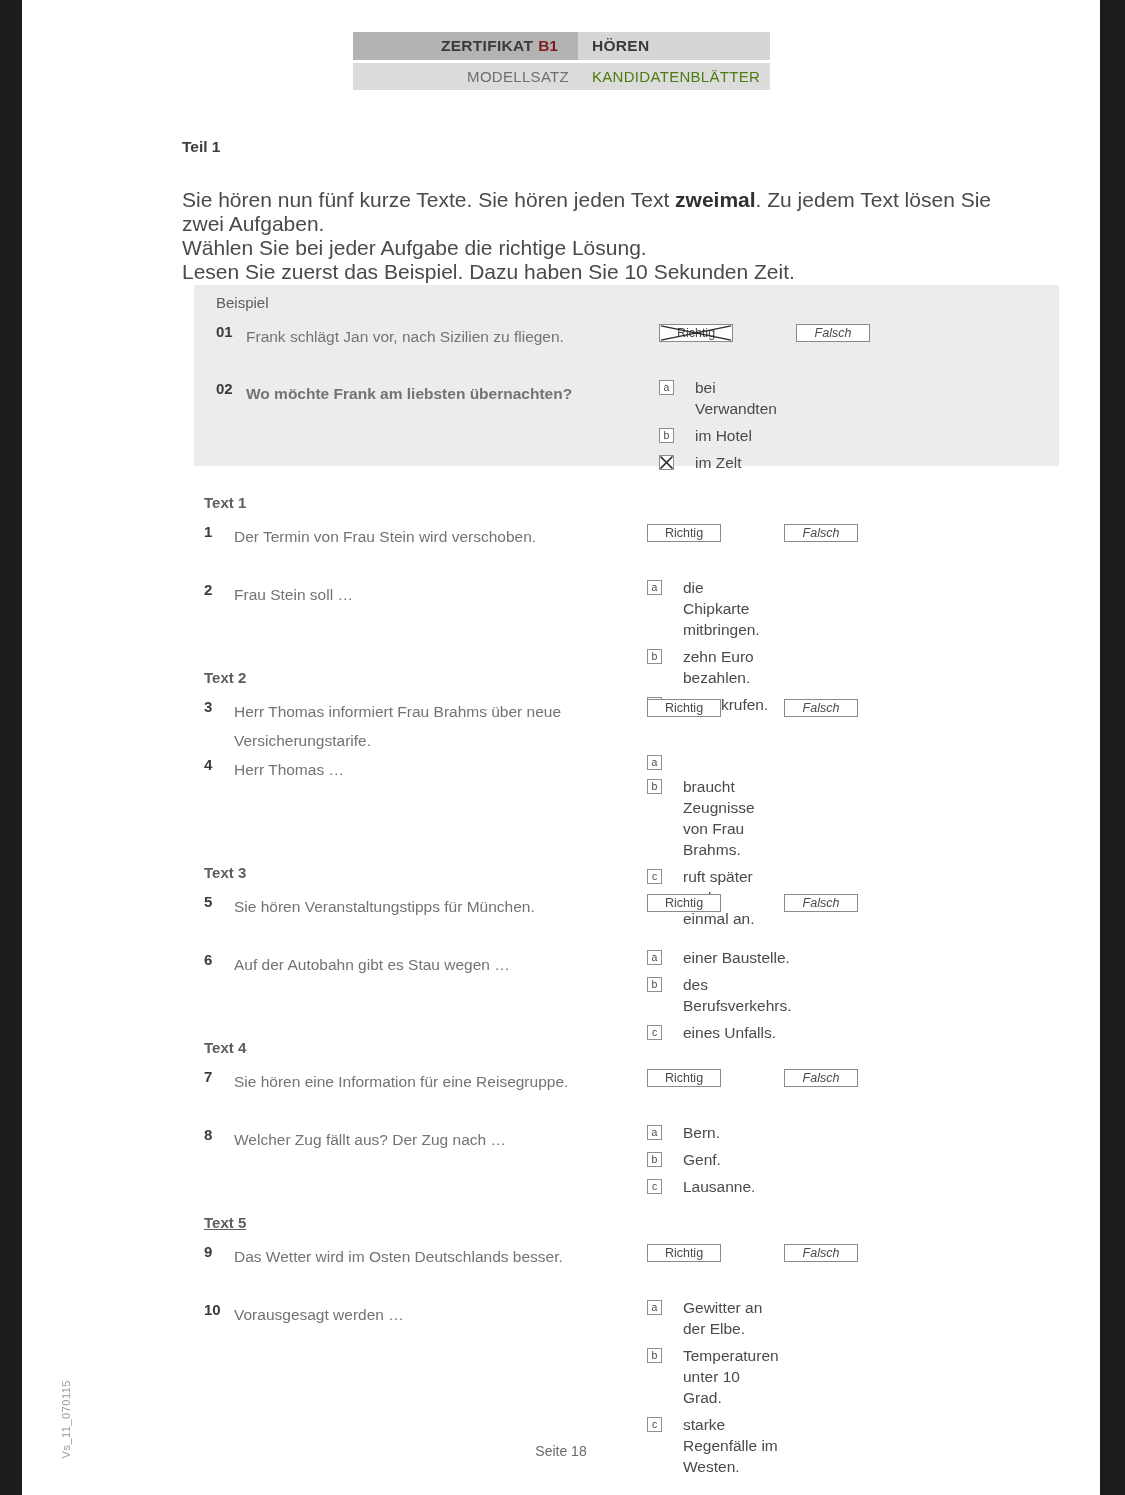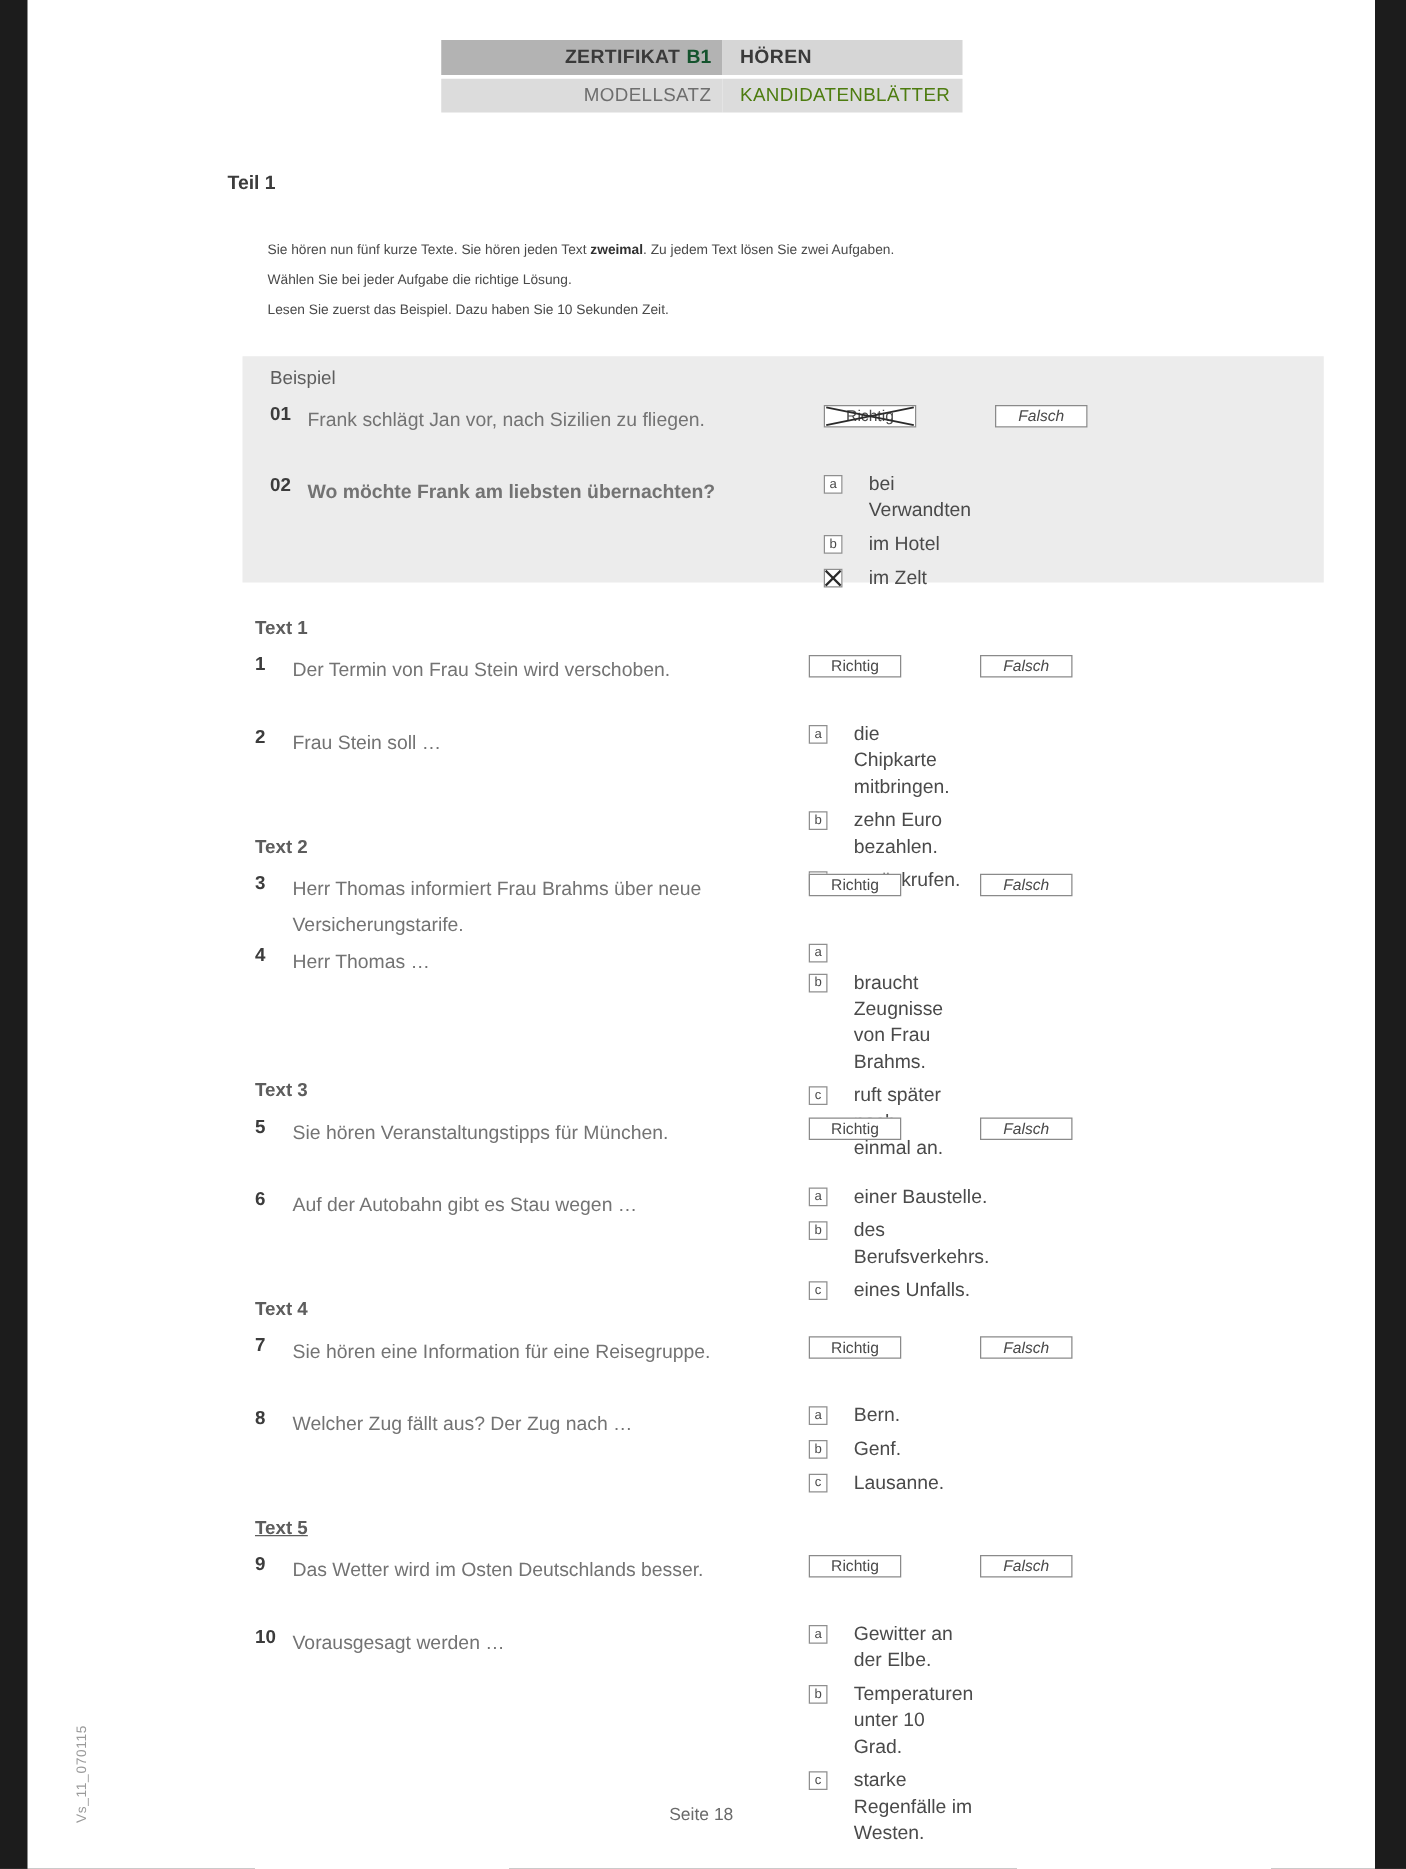--- a/index.html
+++ b/index.html
@@ -36,21 +36,21 @@
     align-items: center;
   }
   .hdr-row.top { margin-bottom: 2px; }
   .hdr-left-dark {
     width: 225px;
     height: 28px;
     background: #b3b3b3;
     display: flex;
     align-items: center;
     justify-content: flex-end;
-    padding-right: 9px;
+    padding-right: 20px;
     box-sizing: border-box;
   }
   .hdr-left-light {
     width: 225px;
     height: 27px;
     background: #dcdcdc;
     display: flex;
     align-items: center;
     justify-content: flex-end;
     padding-right: 9px;
@@ -76,21 +76,21 @@
   }
   .zertifikat {
     font-size: 15.5px;
     font-weight: bold;
     color: #3a3a3a;
     letter-spacing: 0.3px;
   }
   .b1 {
     font-size: 15.5px;
     font-weight: bold;
-    color: #14532d;
+    color: #7f1d1d;
     margin-left: 5px;
   }
   .hoeren {
     font-size: 15.5px;
     font-weight: bold;
     color: #3a3a3a;
     letter-spacing: 0.3px;
   }
   .modellsatz {
     font-size: 15px;
@@ -115,25 +115,24 @@
     left: 0;
     top: 138px;
     font-size: 15.5px;
     font-weight: bold;
     color: #3c3c3c;
   }
   .intro {
     position: absolute;
     left: 0;
     top: 188px;
-    font-size: 11px;
+    font-size: 21px;
     color: #4a4a4a;
     line-height: 24px;
     width: 820px;
-    margin-left: 32px;
   }
   .intro b { font-weight: bold; color: #303030; }
 
   
   .beispiel-box {
     position: absolute;
     left: 12px;
     top: 285px;
     width: 865px;
     height: 181px;

